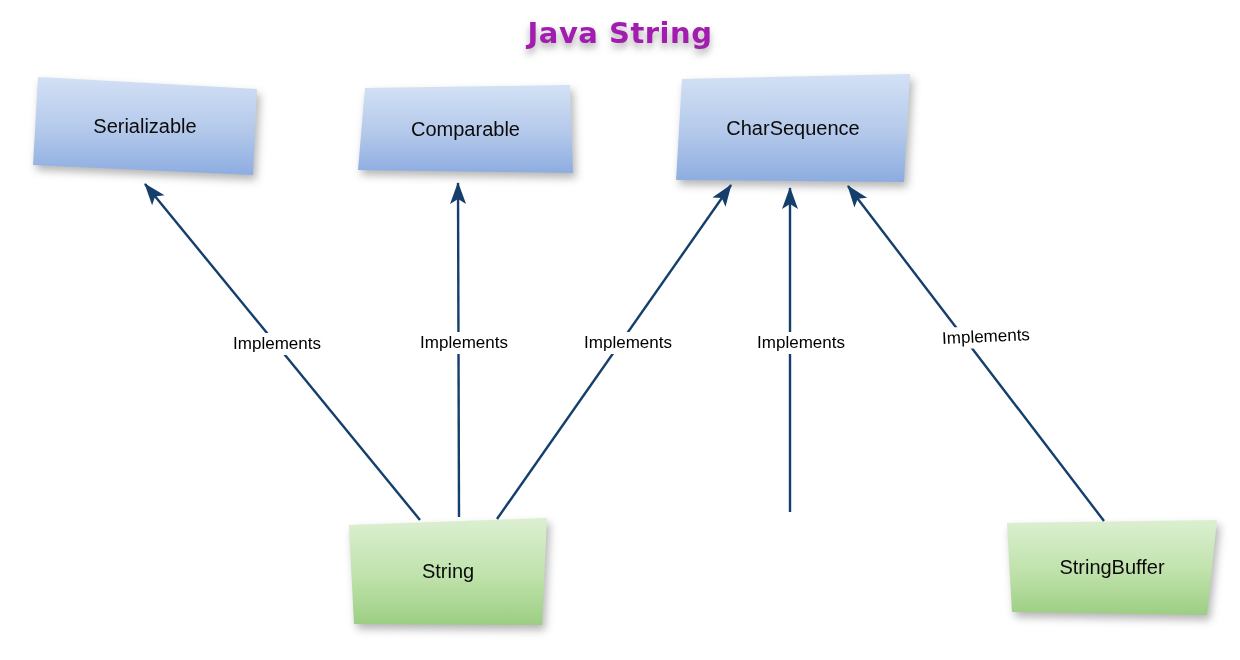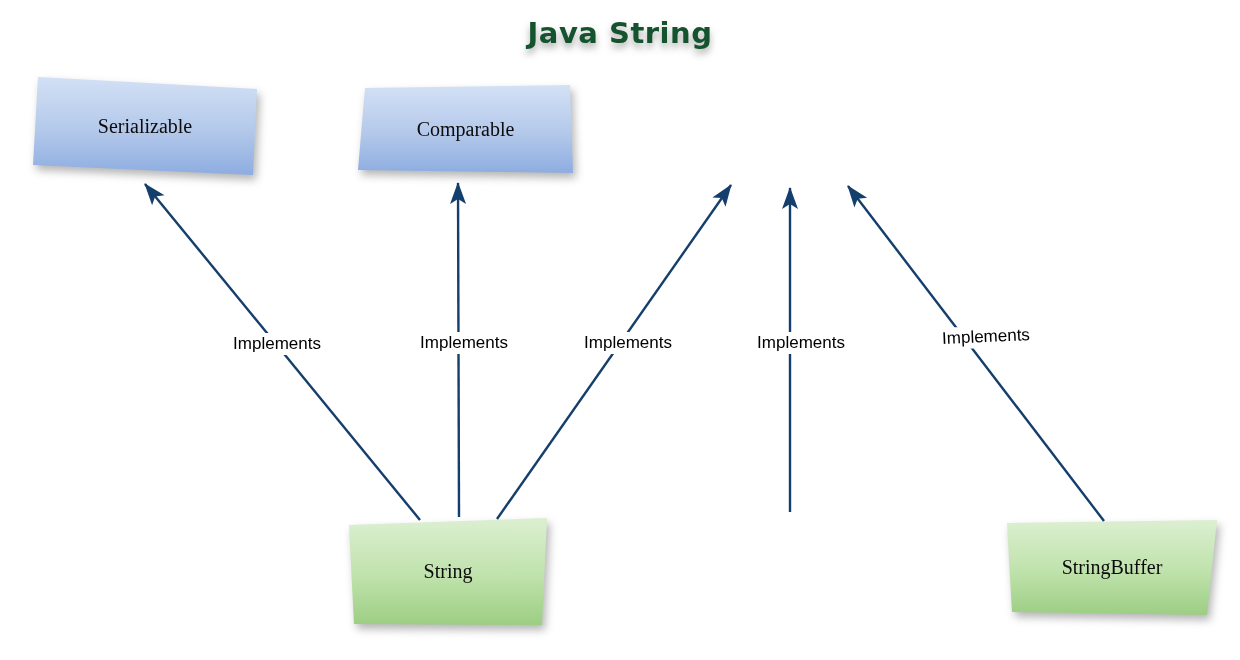--- a/index.html
+++ b/index.html
@@ -4,28 +4,28 @@
 <style>
   html,body { margin:0; padding:0; background:#ffffff; }
   .canvas {
     position:relative; width:1240px; height:660px; background:#ffffff;
     font-family:"Liberation Sans", sans-serif; overflow:hidden;
   }
   .title {
     position:absolute; left:0; top:16px; width:100%;
     text-align:center; font-family:"DejaVu Sans", sans-serif;
     font-size:29px; font-weight:bold; letter-spacing:0.5px;
-    color:#14532d;
+    color:#a21caf;
     text-shadow:0 5px 7px rgba(110,110,110,0.55);
   }
   .node-wrap { position:absolute; filter:drop-shadow(3px 5px 4px rgba(90,90,90,0.45)); z-index:2; }
   .node {
     width:100%; height:100%;
     display:flex; align-items:center; justify-content:center;
-    font-size:20px; color:#0b0b0b;font-family:Liberation Serif, serif;
+    font-size:20px; color:#0b0b0b;
   }
   .iface { background:linear-gradient(180deg,#d3e1f5 0%, #b3c8ea 55%, #8cace0 100%); }
   .klass { background:linear-gradient(180deg,#ddf0d3 0%, #bfe2ab 55%, #9bcd81 100%); }
 
   .n-serializable { left:33px;  top:76px;  width:224px; height:100px; }
   .n-serializable .node { clip-path:polygon(5px 1px, 224px 13px, 220px 99px, 0px 89px); }
   .n-comparable   { left:358px; top:85px;  width:215px; height:89px; }
   .n-comparable .node { clip-path:polygon(7px 3px, 212px 0px, 215px 88px, 0px 85px); }
   .n-charsequence { left:676px; top:74px;  width:234px; height:108px; }
   .n-charsequence .node { clip-path:polygon(6px 5px, 234px 0px, 228px 108px, 0px 106px); }
@@ -59,20 +59,25 @@
   <div class="node-wrap n-serializable">
     <div class="node iface">
       <span>Serializable</span>
     </div>
   </div>
   <div class="node-wrap n-comparable">
     <div class="node iface">
       <span>Comparable</span>
     </div>
   </div>
+  <div class="node-wrap n-charsequence">
+    <div class="node iface">
+      <span>CharSequence</span>
+    </div>
+  </div>
 
   <div class="node-wrap n-string">
     <div class="node klass">
       <span>String</span>
     </div>
   </div>
   <div class="node-wrap n-stringbuffer">
     <div class="node klass">
       <span>StringBuffer</span>
     </div>

